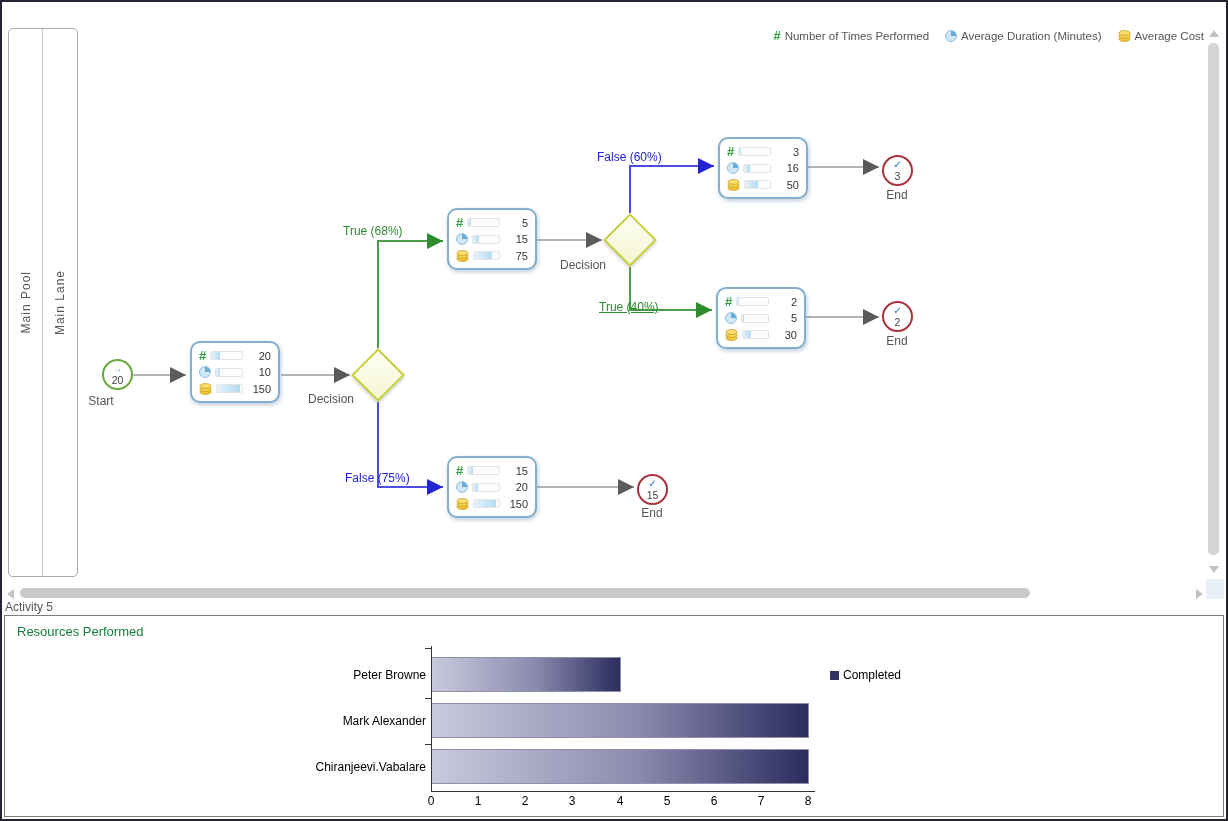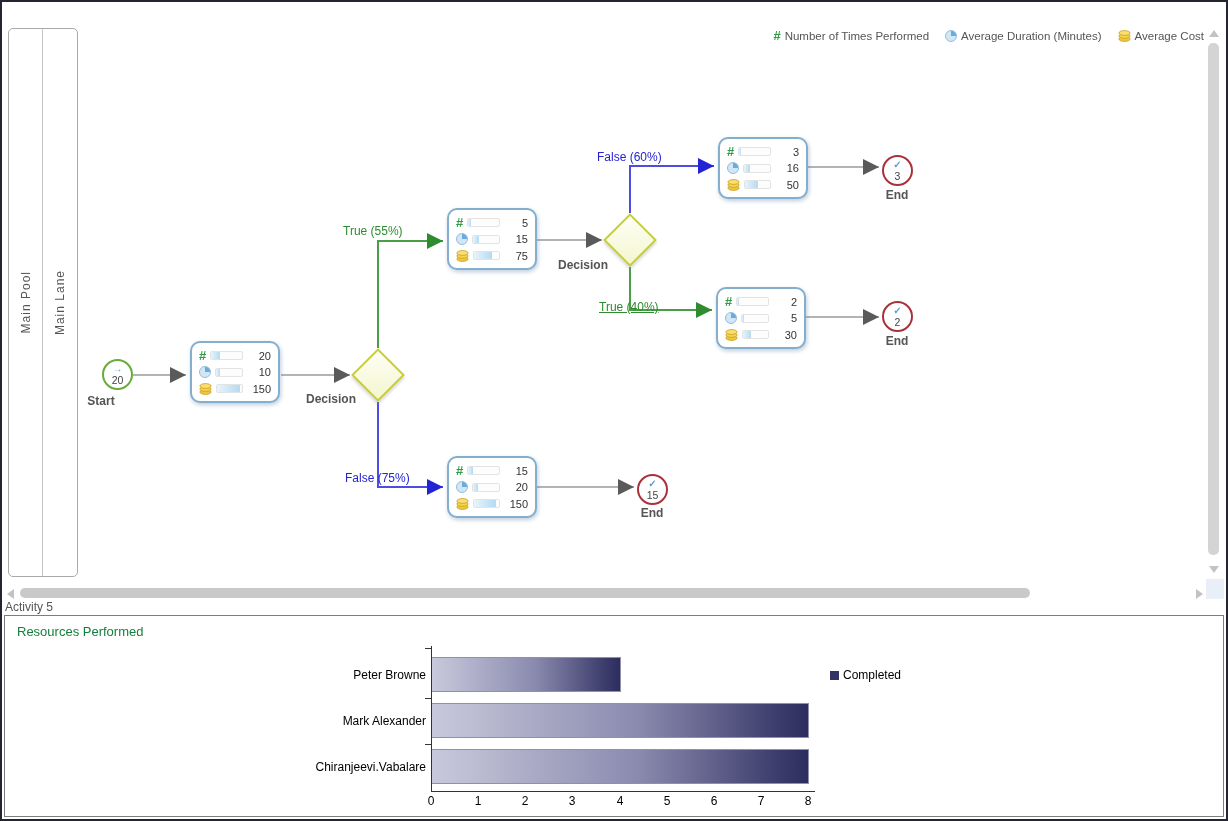--- a/index.html
+++ b/index.html
@@ -57,21 +57,21 @@
   .circle{ position:absolute; width:31px; height:31px; border-radius:50%; background:#fff;
       display:flex; flex-direction:column; align-items:center; justify-content:center;
       line-height:1; }
   .circle.start{ border:2px solid #6aaa3c; }
   .circle.end{ border:2px solid #a8323c; }
   .arrow-ic{ color:#5b9bd5; font-size:10px; font-weight:bold; }
   .arrow-ic::before{ content:"\2192"; }
   .check-ic{ color:#5b9bd5; font-size:10px; font-weight:bold; }
   .check-ic::before{ content:"\2713"; }
   .cnum{ font-size:10.5px; color:#444; margin-top:1px; }
-  .node-label{ position:absolute; font-size:12px; color:#555; text-align:center;font-weight:bold; }
+  .node-label{ position:absolute; font-size:12px; color:#555; text-align:center; }
   .edge-label{ position:absolute; font-size:12px; }
   .edge-label.green{ color:#2e8b2e; }
   .edge-label.blue{ color:#2424d4; }
   
   .vscroll{ position:absolute; left:1204px; top:4px; width:15px; height:550px; }
   .vscroll .up{ position:absolute; left:3px; top:2px; width:0; height:0;
       border-left:5px solid transparent; border-right:5px solid transparent;
       border-bottom:7px solid #c3c3c3; }
   .vscroll .thumb{ position:absolute; left:2px; top:15px; width:11px; height:512px;
       background:#d4d4d4; border-radius:5px; }
@@ -199,21 +199,21 @@
         <span class="track">
             <span class="fill" style="width: 90%;"></span>
           </span>
         <span class="val">150</span>
       </div>
     </div>
 
     <div class="diamond" style="left:357px;top:332px;"></div>
     <div class="node-label" style="left:300px;top:368px;width:58px;">Decision</div>
 
-    <div class="edge-label green" style="left:341px;top:200px;">True (55%)</div>
+    <div class="edge-label green" style="left:341px;top:200px;">True (68%)</div>
     <div class="edge-label blue" style="left:343px;top:447px;">False (75%)</div>
     <div class="edge-label blue" style="left:595px;top:126px;">False (60%)</div>
     <div class="edge-label green" style="left:597px;top:276px;text-decoration:underline;">True (40%)</div>
 
     <div class="activity" style="left:445px;top:184px;">
       <div class="srow">
         <span class="ic-hash"></span>
         <span class="track">
             <span class="fill" style="width: 8%;"></span>
           </span>

